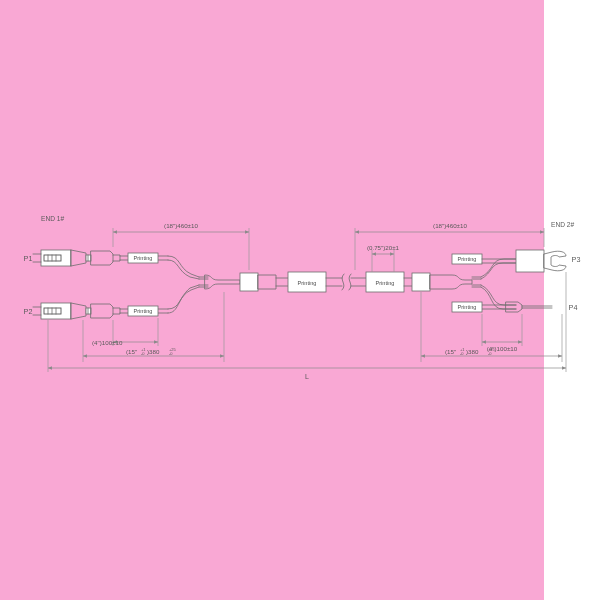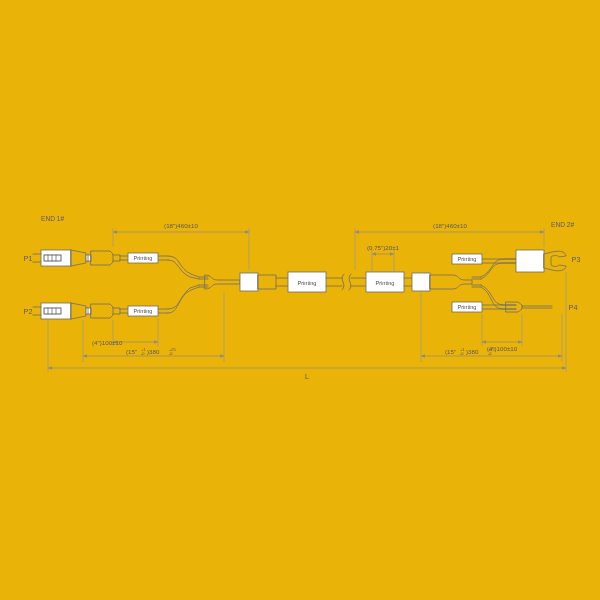--- a/index.html
+++ b/index.html
@@ -9,23 +9,23 @@
     background: #ffffff;
   }
   body {
     width: 600px;
     height: 600px;
     overflow: hidden;
     font-family: "Liberation Sans", sans-serif;
   }
   #drawing-root {
     position: relative;
-    width: 600px;
+    width: 544px;
     height: 600px;
-    background: #eab308;
+    background: #f9a8d4;
   }
   svg#cable-svg {
     display: block;
     width: 600px;
     height: 600px;
   }
   .ln {
     fill: none;
     stroke: #6d6d6d;
     stroke-width: 0.8;

